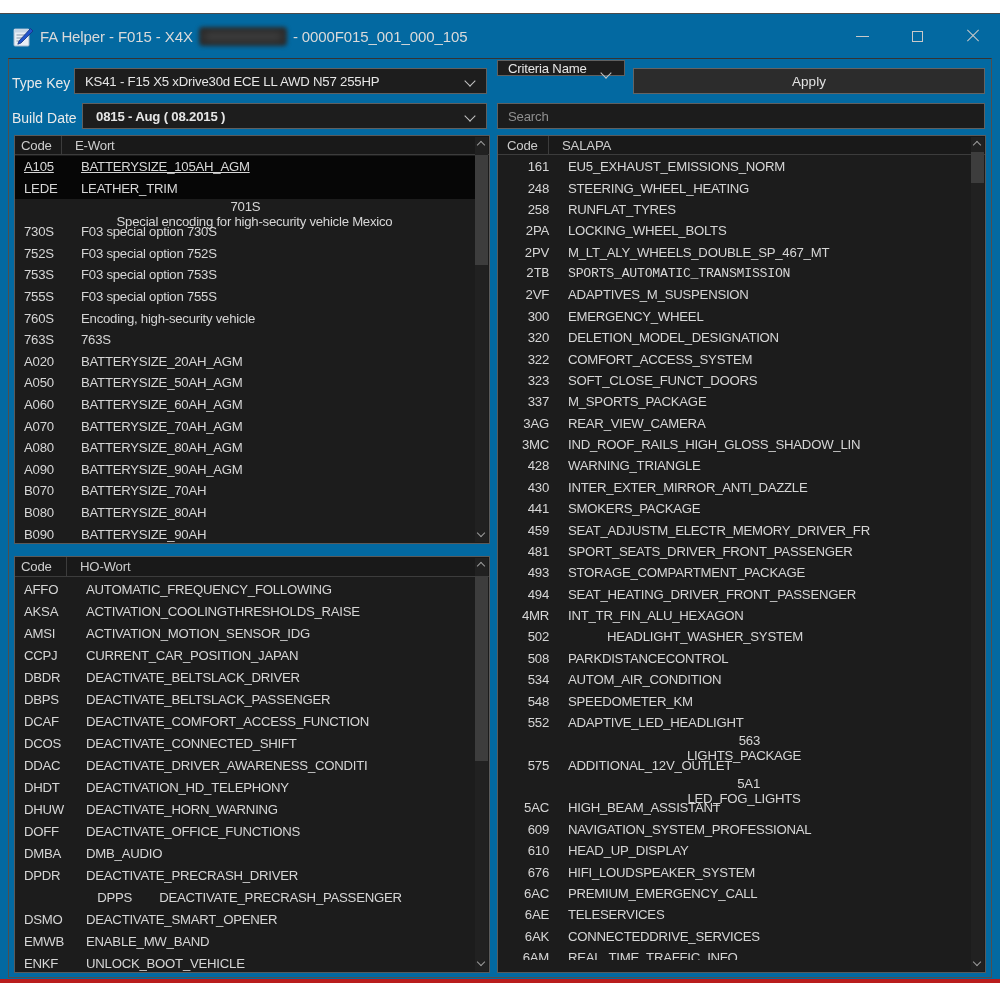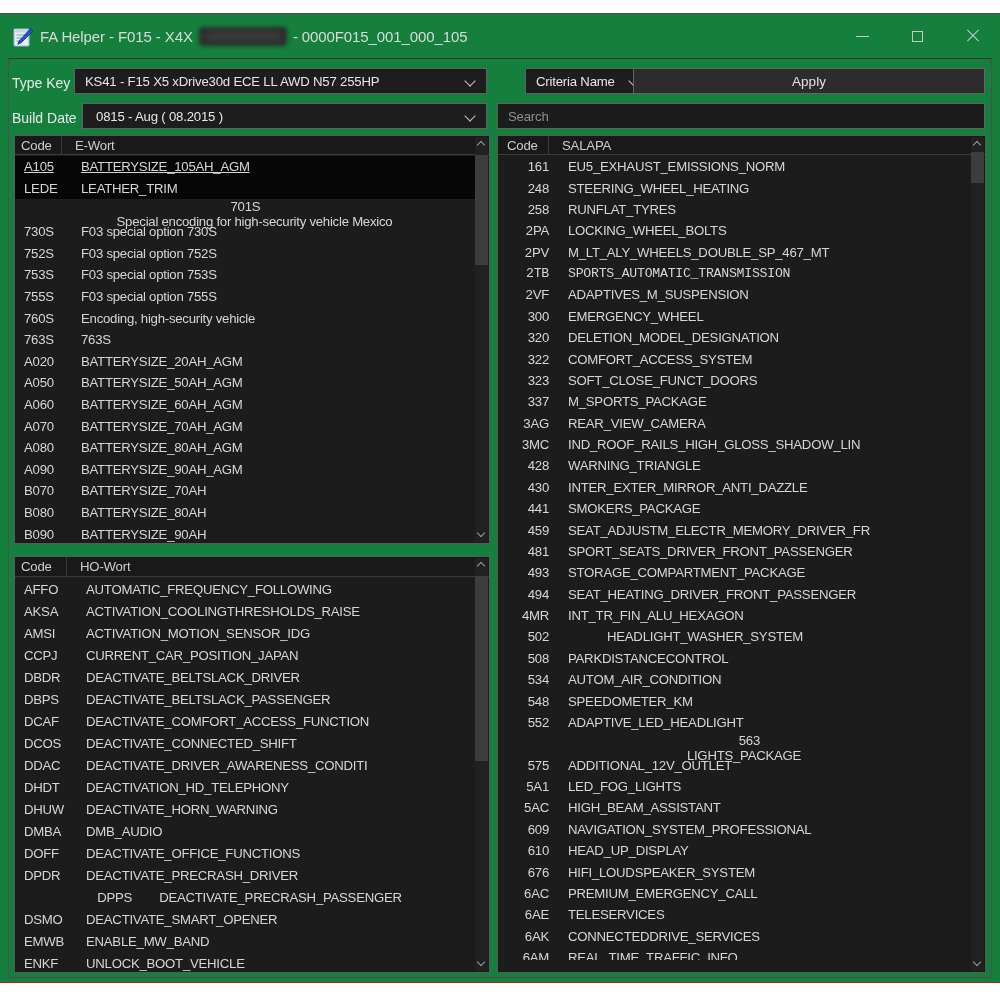--- a/index.html
+++ b/index.html
@@ -1,17 +1,17 @@
 <!DOCTYPE html>
 <html><head>
 <meta charset="utf-8">
 <style>
   * { margin:0; padding:0; box-sizing:border-box; }
   body { width:1000px; height:1000px; background:#ffffff; font-family:"Liberation Sans", sans-serif; position:relative; overflow:hidden; }
-  .window { position:absolute; left:0; top:13px; width:1000px; height:970px; background:#15803d; border-top:1px solid #4a4a4a; border-bottom:1px solid #b91c1c; }
+  .window { position:absolute; left:0; top:13px; width:1000px; height:970px; background:#0369a1; border-top:1px solid #4a4a4a; border-bottom:4px solid #b91c1c; }
   
   .titlebar { position:absolute; left:0; top:0; width:100%; height:44px; }
   .app-icon { position:absolute; left:12px; top:13px; width:21px; height:21px; }
   .title-text { position:absolute; left:40px; top:0; height:44px; display:flex; align-items:center; color:#dadada; font-size:15px; letter-spacing:-0.1px; }
   .redacted { display:inline-block; width:88px; height:19px; margin:0 6px; background:#2b2b2b; border-radius:4px; filter:blur(2px); position:relative; overflow:hidden;}
   .redacted::after{content:""; position:absolute; left:6px; top:7px; width:76px; height:5px; background:#484848; filter:blur(3px);}
   .winbtns { position:absolute; right:0; top:0; height:44px; display:flex; }
   .wbtn { width:55px; height:44px; display:flex; align-items:center; justify-content:center; }
   .ic-min { width:13px; height:0; border-top:1.4px solid #c9c9c9; }
   .ic-max { width:11px; height:11px; border:1.3px solid #c9c9c9; }
@@ -88,29 +88,29 @@
     </div>
   </div>
 
   <div class="content-border"></div>
 
   <div class="lbl" style="left:12px; top:61px;">Type Key</div>
   <div class="field" style="left:74px; top:54px; width:413px; height:26px;">
     <span class="txt">KS41 - F15 X5 xDrive30d ECE LL AWD N57 255HP</span>
     <span class="chev"></span>
   </div>
-  <div class="field" style="left:497px; top:54px; width:128px; height:26px;margin-left:28px;">
+  <div class="field" style="left:497px; top:46px; width:128px; height:16px;">
     <span class="txt">Criteria Name</span>
     <span class="chev" style="right:14px;"></span>
   </div>
   <div class="btn" style="left:633px; top:54px; width:352px; height:26px;">Apply</div>
 
   <div class="lbl" style="left:12px; top:96px;">Build Date</div>
   <div class="field" style="left:82px; top:89px; width:405px; height:26px;">
-    <span class="txt" style="padding-left:13px;">0815 - Aug ( 08.2015 )</span>
+    <span class="txt" style="padding-left:13px;font-weight:bold;">0815 - Aug ( 08.2015 )</span>
     <span class="chev"></span>
   </div>
   <div class="field search" style="left:497px; top:89px; width:488px; height:26px;">
     <span class="txt">Search</span>
   </div>
 
   <div class="panel p1" style="left:14px; top:121px; width:476px; height:409px;">
     <div class="phead">
       <span class="c1">Code</span>
       <span class="c2">E-Wort</span>
@@ -244,26 +244,26 @@
         </div>
         <div class="row" style="height: 22px;">
           <span class="c1">DHDT</span>
           <span class="c2">DEACTIVATION_HD_TELEPHONY</span>
         </div>
         <div class="row" style="height: 22px;">
           <span class="c1">DHUW</span>
           <span class="c2">DEACTIVATE_HORN_WARNING</span>
         </div>
         <div class="row" style="height: 22px;">
+          <span class="c1">DOFF</span>
+          <span class="c2">DEACTIVATE_OFFICE_FUNCTIONS</span>
+        </div>
+        <div class="row" style="height: 22px;">
           <span class="c1">DMBA</span>
           <span class="c2">DMB_AUDIO</span>
-        </div>
-        <div class="row" style="height: 22px;">
-          <span class="c1">DOFF</span>
-          <span class="c2">DEACTIVATE_OFFICE_FUNCTIONS</span>
         </div>
         <div class="row" style="height: 22px;">
           <span class="c1">DPDR</span>
           <span class="c2">DEACTIVATE_PRECRASH_DRIVER</span>
         </div>
         <div class="row" style="height: 22px; justify-content: center;">
           <span class="c1">DPPS</span>
           <span class="c2">DEACTIVATE_PRECRASH_PASSENGER</span>
         </div>
         <div class="row" style="height: 22px;">
@@ -405,21 +405,21 @@
           <span class="c2">ADAPTIVE_LED_HEADLIGHT</span>
         </div>
         <div class="row" style="height: 21.38px; flex-direction: column;">
           <span class="c1">563</span>
           <span class="c2">LIGHTS_PACKAGE</span>
         </div>
         <div class="row" style="height: 21.38px;">
           <span class="c1">575</span>
           <span class="c2">ADDITIONAL_12V_OUTLET</span>
         </div>
-        <div class="row" style="height: 21.38px;">
+        <div class="row" style="height: 21.38px; flex-direction: column;">
           <span class="c1">5A1</span>
           <span class="c2">LED_FOG_LIGHTS</span>
         </div>
         <div class="row" style="height: 21.38px;">
           <span class="c1">5AC</span>
           <span class="c2">HIGH_BEAM_ASSISTANT</span>
         </div>
         <div class="row" style="height: 21.38px;">
           <span class="c1">609</span>
           <span class="c2">NAVIGATION_SYSTEM_PROFESSIONAL</span>

